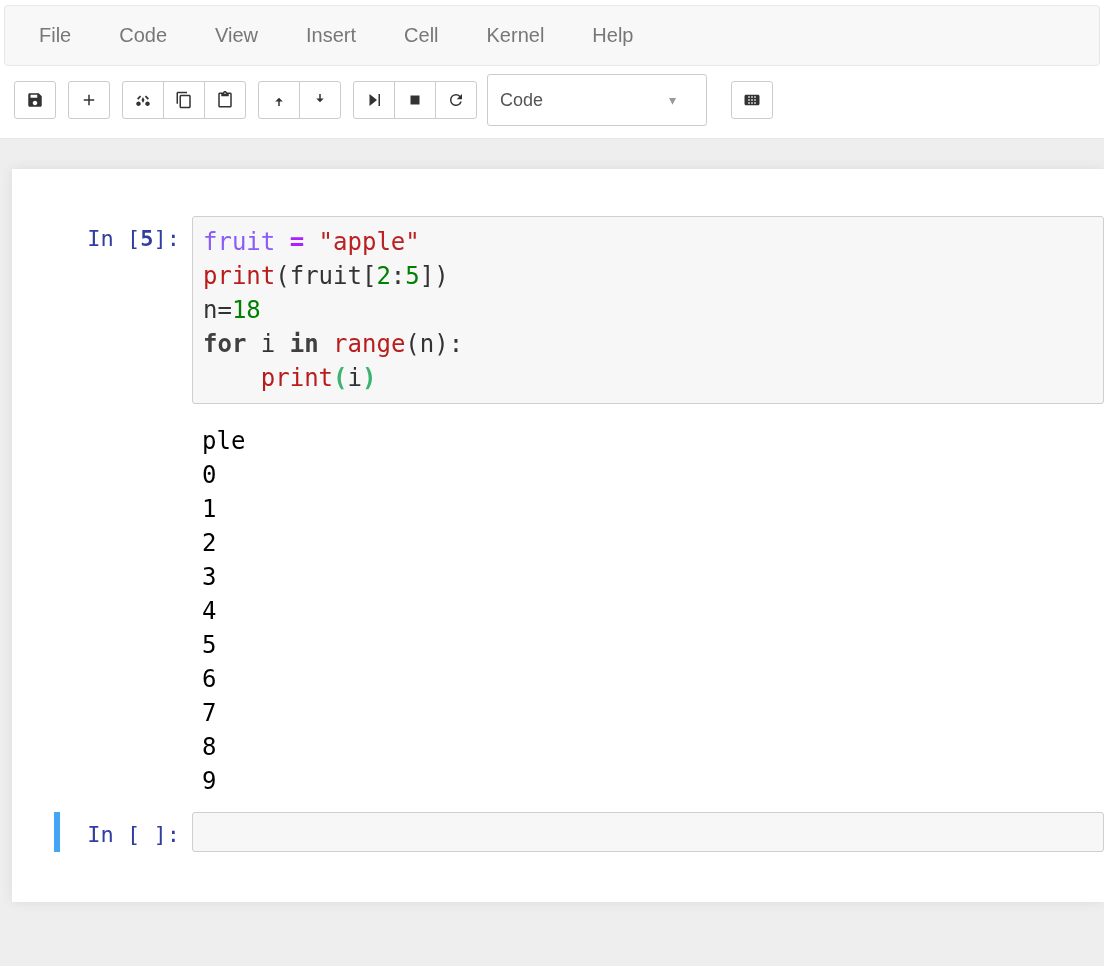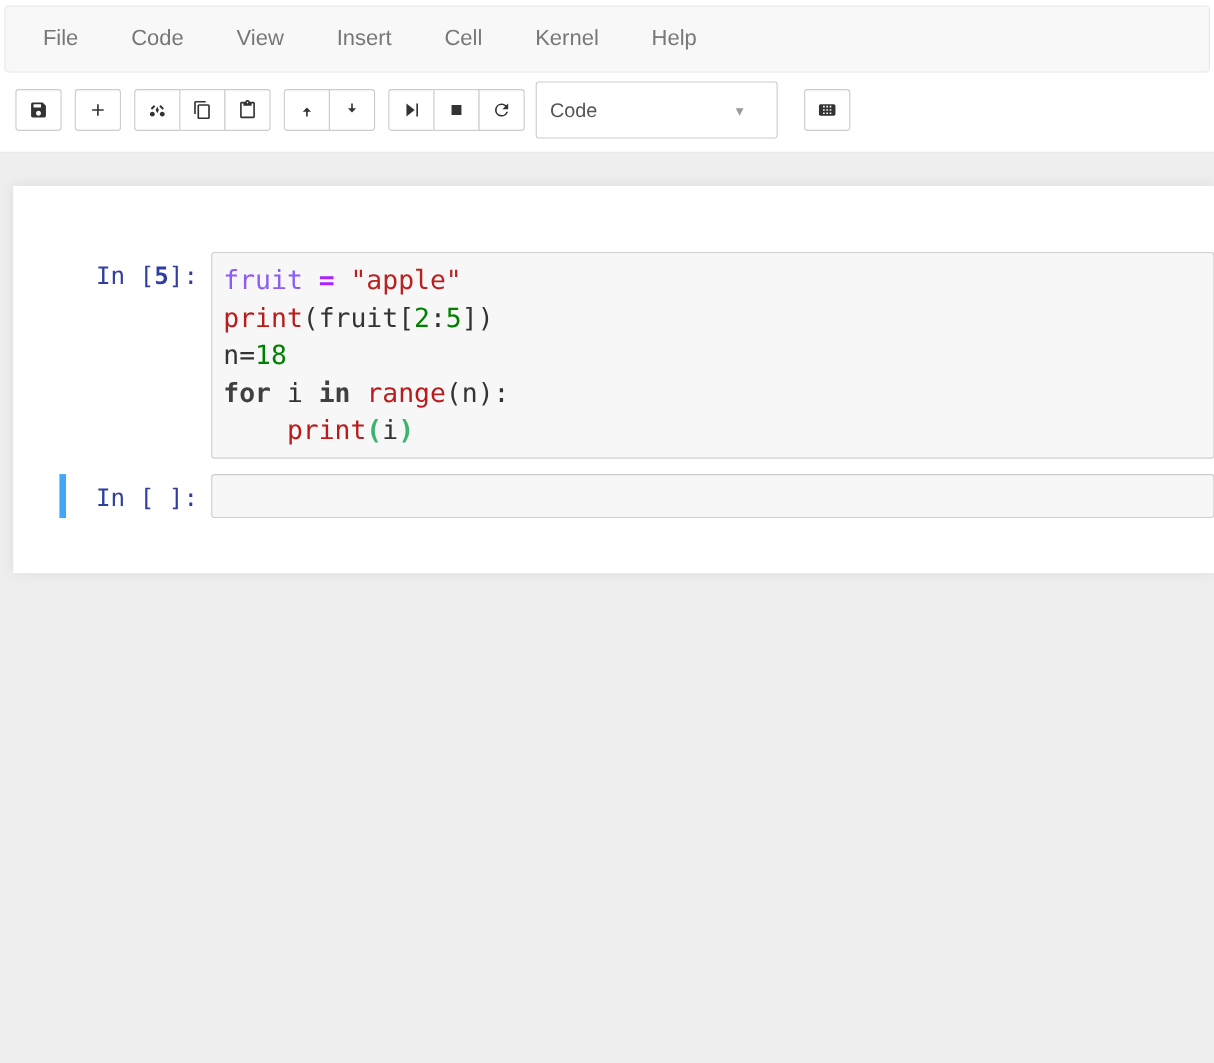--- a/index.html
+++ b/index.html
@@ -86,21 +86,21 @@
     }
 
     .notebook-area {
       background: #eee;
       padding: 30px 0 0 12px;
       min-height: 840px;
     }
     .notebook-inner {
       background: #fff;
       box-shadow: 0 0 12px rgba(0,0,0,0.08);
-      padding: 56px 0 40px 0;
+      padding: 43px 0 40px 0;
     }
     .cell {
       display: flex;
       padding: 4px 0;
       margin-bottom: 6px;
     }
     .prompt {
       width: 180px;
       text-align: right;
       padding: 10px 12px 0 0;
@@ -255,20 +255,34 @@
       <div class="prompt">
         <span class="prompt-in">In [</span><span class="prompt-num">5</span><span class="prompt-in">]:</span>
       </div>
       <div class="input-area"><span class="var">fruit </span><span class="op">=</span><span class="str"> "apple"</span>
 <span class="fn">print</span><span>(</span><span>fruit[</span><span class="num">2</span><span>:</span><span class="num">5</span><span>])</span>
 <span>n=</span><span class="num">18</span>
 <span class="kw">for</span><span> i </span><span class="kw">in</span><span> </span><span class="fn">range</span><span>(n):</span>
 <span>    </span><span class="fn">print</span><span class="paren-hl">(</span><span>i</span><span class="paren-hl">)</span></div>
     </div>
 
+    <div class="cell output-row">
+      <div class="prompt"></div>
+      <div class="output-area">ple
+0
+1
+2
+3
+4
+5
+6
+7
+8
+9</div>
+    </div>
 
     <div class="cell selected" style="padding-left:0;">
       <div class="prompt">
         <span class="prompt-in">In [ </span><span class="prompt-num"></span><span class="prompt-in">]:</span>
       </div>
       <div class="input-area empty-input"></div>
     </div>
 
   </div>
 </div>

